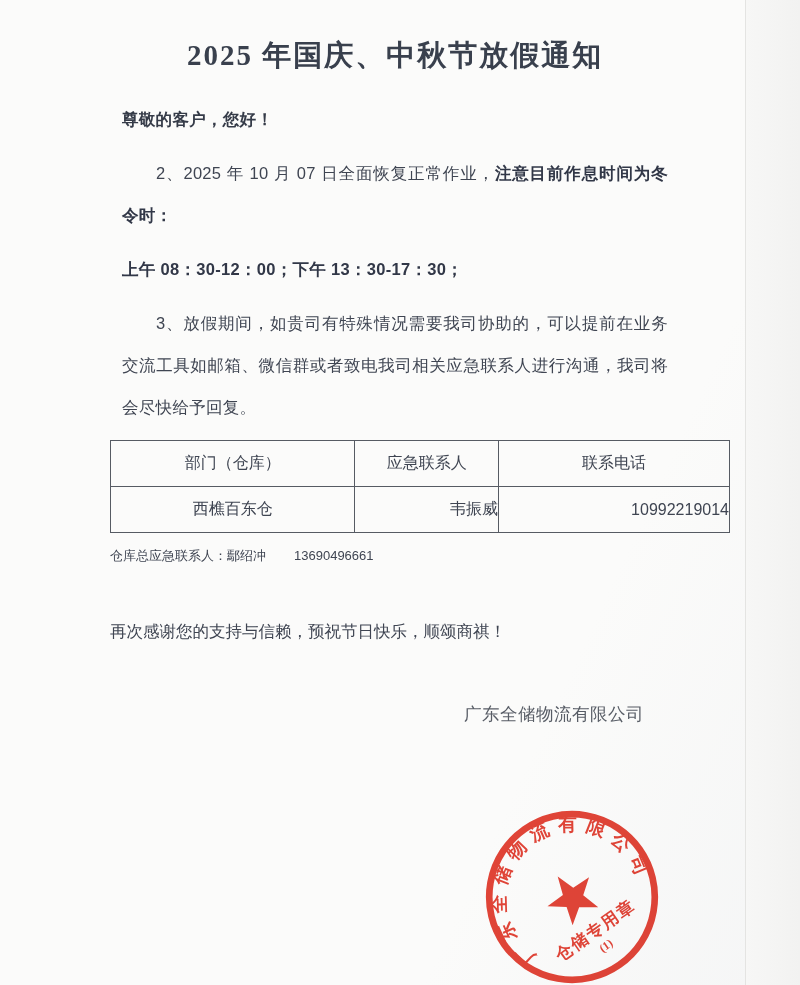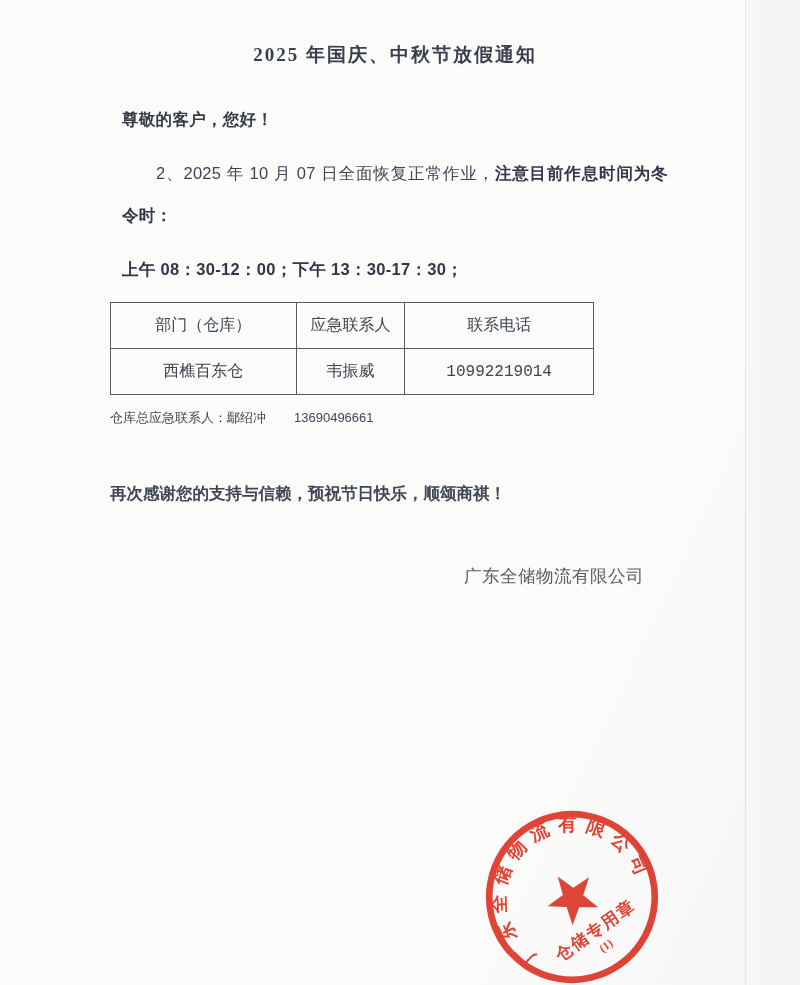--- a/index.html
+++ b/index.html
@@ -22,56 +22,56 @@
   .scan-tint {
     position: absolute; inset: 0;
     background: linear-gradient(115deg, rgba(255,255,255,0) 70%, rgba(225,228,232,0.25) 100%);
     pointer-events: none;
   }
   .content {
     position: absolute; left: 110px; top: 34px; width: 570px;
   }
   .doc-title {
     font-family: "Liberation Serif", "DejaVu Serif", serif;
-    font-size: 19px; font-weight: 700; color: #39404d;
+    font-size: 29px; font-weight: 700; color: #39404d;
     text-align: center; margin: 0; letter-spacing: 2px;
     line-height: 42px;
   }
   .body-text {
     margin-top: 22px;
     font-size: 16.5px;
     line-height: 42px;
     text-align: justify;
     letter-spacing: 0.3px;
   }
   .body-text p { margin: 12px; }
   .greeting { font-weight: 700; color: #353b48; }
   .indent { text-indent: 34px; }
   .bold { font-weight: 700; color: #313747; }
   table.contact {
     border-collapse: collapse;
-    width: 484px;
+    width: 620px;
     font-size: 16px;
     color: #3f4552;
   }
   table.contact th, table.contact td {
     border: 1px solid #565b63;
     height: 46px;
     font-weight: 400;
     padding: 0;
   }
   table.contact col.c1 { width: 218px; }
   table.contact col.c2 { width: 128px; }
   table.contact col.c3 { width: 206px; }
   table.contact th { text-align: center; }
   td.dept { text-align: center; padding-left: 15px; }
-  td.center { text-align: center; font-family: Liberation Mono, monospace; }
+  td.center { text-align: right; }
   .master-line { margin-top: 2px; font-size: 13px; line-height: 42px; }
   .master-line .phone { margin-left: 28px; }
-  .closing-line { margin-top: 33px; font-size: 16.5px; line-height: 42px; font-weight: bold; }
+  .closing-line { margin-top: 33px; font-size: 16.5px; line-height: 42px; }
   .signature {
     margin-top: 42px;
     text-align: right;
     color: #585d66;
     font-size: 17.5px;
     line-height: 41px;
     letter-spacing: 0.5px;
   }
   .sig-company { padding-right: 36px; }
   .stamp {
@@ -93,20 +93,21 @@
 <div class="scan-edge"></div>
 
 <div class="content">
 
   <h1 class="doc-title">2025 年国庆、中秋节放假通知</h1>
 
   <div class="body-text">
     <p class="greeting">尊敬的客户，您好！</p>
     <p class="indent"><span>2、2025 年 10 月 07 日全面恢复正常作业，</span><span class="bold">注意目前作息时间为冬令时：</span></p>
     <p class="bold">上午 08：30-12：00；下午 13：30-17：30；</p>
+    <p class="indent">3、放假期间，如贵司有特殊情况需要我司协助的，可以提前在业务交流工具如邮箱、微信群或者致电我司相关应急联系人进行沟通，我司将会尽快给予回复。</p>
   </div>
 
   <table class="contact">
     <colgroup>
         <col class="c1">
         <col class="c2">
         <col class="c3">
       </colgroup>
     <thead>
       <tr>

